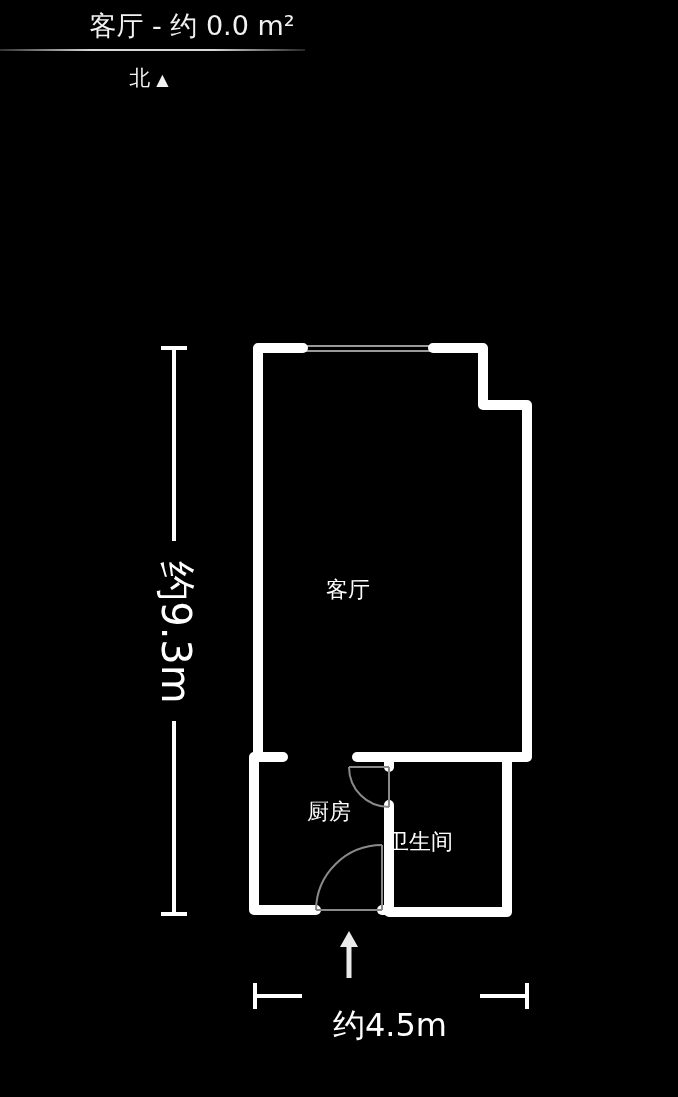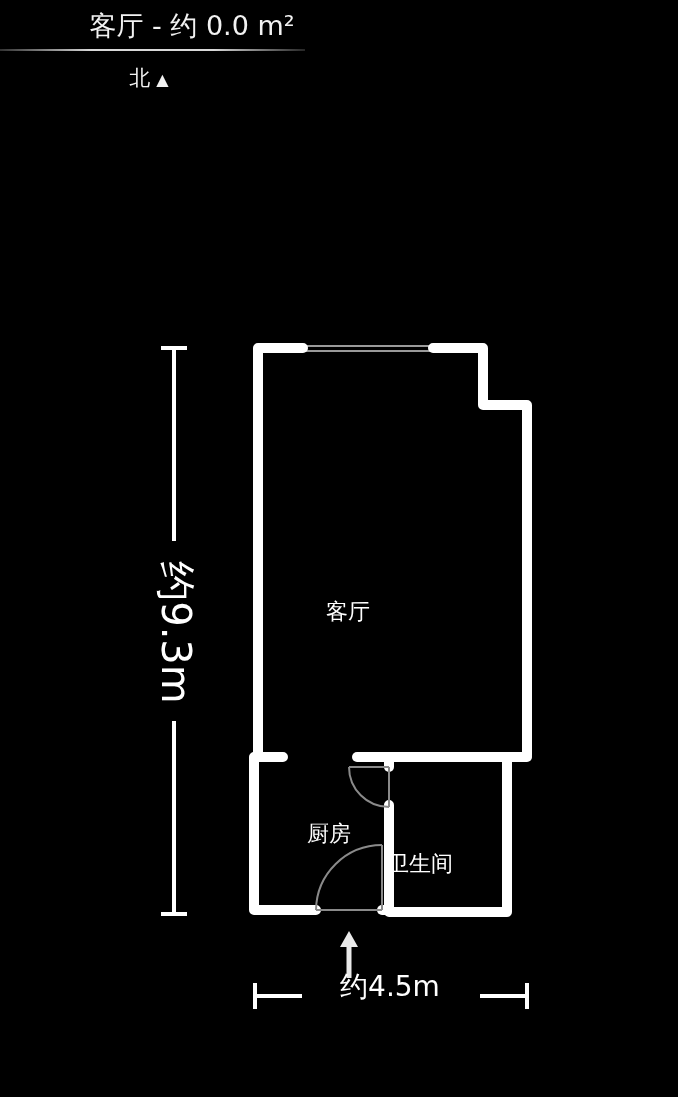--- a/index.html
+++ b/index.html
@@ -3,24 +3,24 @@
   <meta charset="utf-8">
   <style>
     html, body { margin: 0; padding: 0; background: #000; }
     body { width: 678px; height: 1097px; position: relative; overflow: hidden; font-family: "DejaVu Sans", sans-serif; color: #fff; }
     .header-title { position: absolute; left: 0; top: 8px; width: 298px; text-align: center; font-size: 27px; color: #f2f2f2; margin-left: 43px; }
     .header-divider { position: absolute; left: 0; top: 49px; width: 305px; height: 2px;
       background: linear-gradient(to right, rgba(255,255,255,0.2), rgba(255,255,255,0.85) 30%, rgba(255,255,255,0.85) 70%, rgba(255,255,255,0.15)); }
     .compass { position: absolute; left: 0; top: 64px; width: 298px; text-align: center; font-size: 21px; color: #f2f2f2; }
     .compass .arrow { font-size: 16px; margin-left: 6px; }
     svg.plan { position: absolute; left: 0; top: 0; }
-    .room-label { position: absolute; font-size: 22px; color: #fff; white-space: nowrap; margin-top: 22px; }
+    .room-label { position: absolute; font-size: 22px; color: #fff; white-space: nowrap; }
     .dim-v { position: absolute; left: 140px; top: 605px; width: 70px; text-align: center; font-size: 40px; color: #fff;
       transform: rotate(90deg); transform-origin: center center; white-space: nowrap; }
-    .dim-h { position: absolute; left: 300px; top: 968px; width: 180px; text-align: center; font-size: 28px; color: #fff; white-space: nowrap; }
+    .dim-h { position: absolute; left: 300px; top: 1004px; width: 180px; text-align: center; font-size: 32px; color: #fff; white-space: nowrap; }
   </style>
 </head>
 <body>
 
 <div class="header-title">客厅 - 约 0.0 m²</div>
 <div class="header-divider"></div>
 <div class="compass">
   <span>北</span><span class="arrow">▲</span>
 </div>
 

